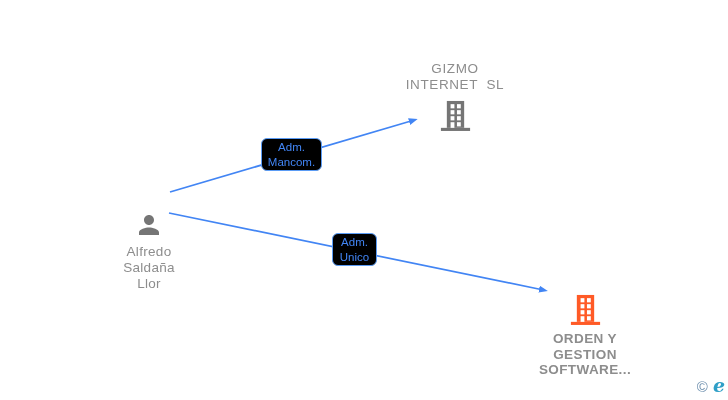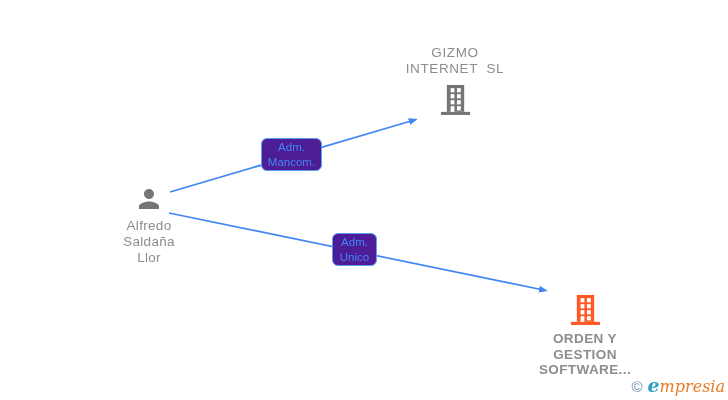--- a/index.html
+++ b/index.html
@@ -39,30 +39,30 @@
   .icon{display:block;line-height:0;}
   .icon-gray{color:var(--node-gray);}
   .icon-orange{color:var(--highlight-orange);}
   .node-label{
     white-space:pre-wrap;
     font-size:13.5px;
     line-height:16px;
     color:var(--label-gray);
     letter-spacing:0.3px;
   }
-  .node-label.spaced{letter-spacing:0.6px;}
+  .node-label.spaced{letter-spacing:0.6px;margin-top:16px;}
   .node-label.bold{font-weight:bold;line-height:15.5px;letter-spacing:0.4px;}
   .person .node-label{margin-top:4px;}
   .company-top .node-label{margin-bottom:6px;}
   .company-bottom .node-label{margin-top:4px;}
   .edge-label{
     position:absolute;
     box-sizing:border-box;
     display:flex;align-items:center;justify-content:center;
-    background:#4c1d95;
+    background:#000000;
     border:1.5px solid var(--edge-border);
     border-radius:6px;
     color:var(--edge-blue);
     font-size:11.5px;
     line-height:14.5px;
     text-align:center;
     white-space:pre-wrap;
   }
   .watermark{
     position:absolute;
@@ -97,21 +97,21 @@
   <svg class="edges" viewBox="0 0 728 400" xmlns="http://www.w3.org/2000/svg">
     <defs>
       <marker id="arrow" markerUnits="userSpaceOnUse" markerWidth="11" markerHeight="9" refX="2" refY="3.5" orient="auto">
         <path class="arrowhead" d="M0,0 L9,3.5 L0,7 Z"></path>
       </marker>
     </defs>
     <line class="edge" x1="170" y1="192" x2="411" y2="121" marker-end="url(#arrow)"></line>
     <line class="edge" x1="169" y1="213" x2="541" y2="289.5" marker-end="url(#arrow)"></line>
   </svg>
 
-  <div class="node person" style="left:108px;top:184px;width:82px;justify-content:space-between;">
+  <div class="node person" style="left:108px;top:210px;width:82px;justify-content:space-between;">
     <span class="icon icon-gray">
       <svg viewBox="0 0 24 24" width="30" height="30" fill="currentColor" aria-hidden="true">
         <path d="M12 12c2.21 0 4-1.79 4-4s-1.79-4-4-4-4 1.79-4 4 1.79 4 4 4zm0 2c-2.67 0-8 1.34-8 4v2h16v-2c0-2.66-5.33-4-8-4z"></path>
       </svg>
     </span>
     <div class="node-label">Alfredo
 Saldaña
 Llor</div>
   </div>
 
@@ -159,16 +159,15 @@
   </div>
 
   <div class="edge-label" style="left:261px;top:138px;width:61px;height:33px;">Adm.
 Mancom.</div>
   <div class="edge-label" style="left:332px;top:233px;width:45px;height:33px;">Adm.
 Unico</div>
 
   <div class="watermark">
     <span class="wm-copy">©</span>
     <span class="wm-e">e</span>
-      <span class="wm-rest">mpresia</span>
   </div>
 
 </div>
 
 </body></html>

